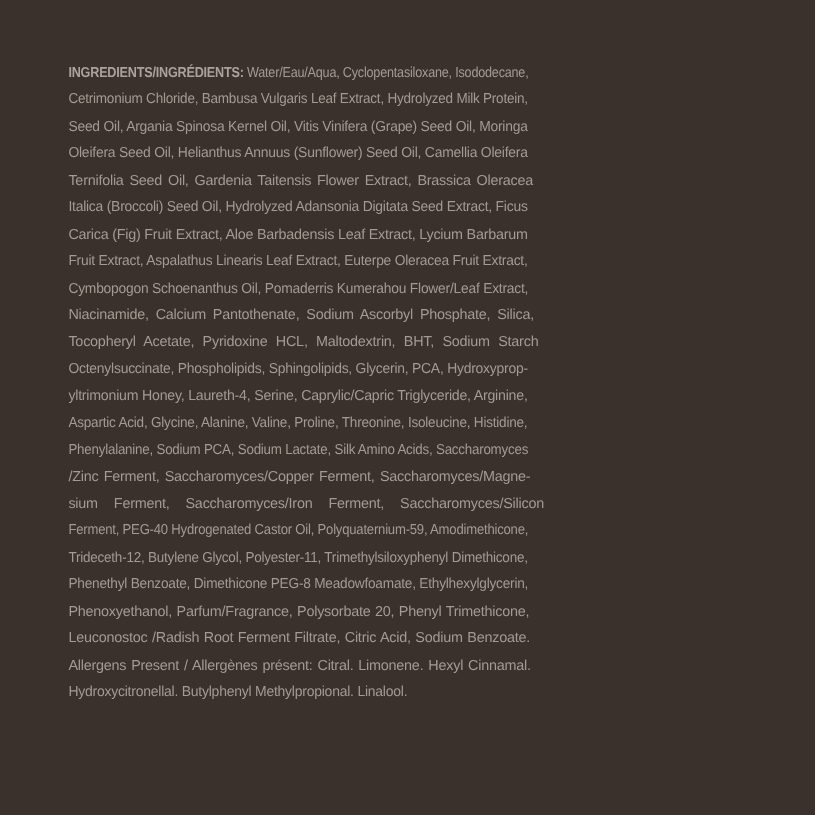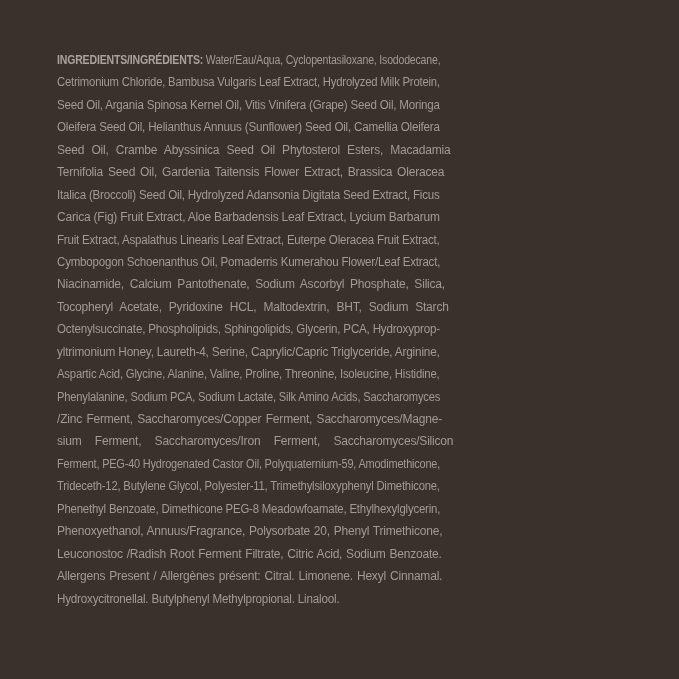--- a/index.html
+++ b/index.html
@@ -43,35 +43,34 @@
 </style>
 </head>
 <body style="background: rgb(58, 49, 45);">
 
 <div class="label-canvas">
   <div class="ingredients-block" style="color: rgb(164, 154, 146);">
       <div class="ing-line"><span style="transform: scaleX(0.877053);"><span class="ing-heading" style="color: rgb(171, 162, 154);">INGREDIENTS/INGRÉDIENTS:</span> Water/Eau/Aqua, Cyclopentasiloxane, Isododecane,</span></div>
       <div class="ing-line"><span style="transform: scaleX(0.939221);">Cetrimonium Chloride, Bambusa Vulgaris Leaf Extract, Hydrolyzed Milk Protein,</span></div>
       <div class="ing-line"><span style="transform: scaleX(0.962778);">Seed Oil, Argania Spinosa Kernel Oil, Vitis Vinifera (Grape) Seed Oil, Moringa</span></div>
       <div class="ing-line"><span style="transform: scaleX(0.967492);">Oleifera Seed Oil, Helianthus Annuus (Sunflower) Seed Oil, Camellia Oleifera</span></div>
-      <div class="ing-line"><span style="word-spacing: 4.06641px;">Seed Oil, Crambe Abyssinica Seed Oil Phytosterol Esters, Macadamia</span></div>
       <div class="ing-line"><span style="word-spacing: 1.73047px;">Ternifolia Seed Oil, Gardenia Taitensis Flower Extract, Brassica Oleracea</span></div>
       <div class="ing-line"><span style="transform: scaleX(0.964961);">Italica (Broccoli) Seed Oil, Hydrolyzed Adansonia Digitata Seed Extract, Ficus</span></div>
       <div class="ing-line"><span style="transform: scaleX(0.997958);">Carica (Fig) Fruit Extract, Aloe Barbadensis Leaf Extract, Lycium Barbarum</span></div>
       <div class="ing-line"><span style="transform: scaleX(0.959278);">Fruit Extract, Aspalathus Linearis Leaf Extract, Euterpe Oleracea Fruit Extract,</span></div>
       <div class="ing-line"><span style="transform: scaleX(0.96068);">Cymbopogon Schoenanthus Oil, Pomaderris Kumerahou Flower/Leaf Extract,</span></div>
       <div class="ing-line"><span style="word-spacing: 2.59635px;">Niacinamide, Calcium Pantothenate, Sodium Ascorbyl Phosphate, Silica,</span></div>
       <div class="ing-line"><span style="word-spacing: 3.87054px;">Tocopheryl Acetate, Pyridoxine HCL, Maltodextrin, BHT, Sodium Starch</span></div>
       <div class="ing-line"><span style="transform: scaleX(0.965554);">Octenylsuccinate, Phospholipids, Sphingolipids, Glycerin, PCA, Hydroxyprop-</span></div>
       <div class="ing-line"><span style="transform: scaleX(0.984857);">yltrimonium Honey, Laureth-4, Serine, Caprylic/Capric Triglyceride, Arginine,</span></div>
       <div class="ing-line"><span style="transform: scaleX(0.942477);">Aspartic Acid, Glycine, Alanine, Valine, Proline, Threonine, Isoleucine, Histidine,</span></div>
       <div class="ing-line"><span style="transform: scaleX(0.928179);">Phenylalanine, Sodium PCA, Sodium Lactate, Silk Amino Acids, Saccharomyces</span></div>
       <div class="ing-line"><span style="word-spacing: 1.28906px; text-align: center;">/Zinc Ferment, Saccharomyces/Copper Ferment, Saccharomyces/Magne-</span></div>
       <div class="ing-line"><span style="word-spacing: 10.1875px; text-align: center;">sium Ferment, Saccharomyces/Iron Ferment, Saccharomyces/Silicon</span></div>
       <div class="ing-line"><span style="transform: scaleX(0.911038);">Ferment, PEG-40 Hydrogenated Castor Oil, Polyquaternium-59, Amodimethicone,</span></div>
       <div class="ing-line"><span style="transform: scaleX(0.937297);">Trideceth-12, Butylene Glycol, Polyester-11, Trimethylsiloxyphenyl Dimethicone,</span></div>
       <div class="ing-line"><span style="transform: scaleX(0.948758);">Phenethyl Benzoate, Dimethicone PEG-8 Meadowfoamate, Ethylhexylglycerin,</span></div>
-      <div class="ing-line"><span style="word-spacing: 0.625px;">Phenoxyethanol, Annuus/Fragrance, Polysorbate 20, Phenyl Trimethicone,</span></div>
+      <div class="ing-line"><span style="word-spacing: 0.625px;">Phenoxyethanol, Parfum/Fragrance, Polysorbate 20, Phenyl Trimethicone,</span></div>
       <div class="ing-line"><span style="word-spacing: 0.689453px;">Leuconostoc /Radish Root Ferment Filtrate, Citric Acid, Sodium Benzoate.</span></div>
       <div class="ing-line"><span style="word-spacing: 0.955078px;">Allergens Present / Allergènes présent: Citral. Limonene. Hexyl Cinnamal.</span></div>
       <div class="ing-line"><span style="transform: scaleX(0.969806);">Hydroxycitronellal. Butylphenyl Methylpropional. Linalool.</span></div>
     </div>
 </div>
 
 </body></html>

